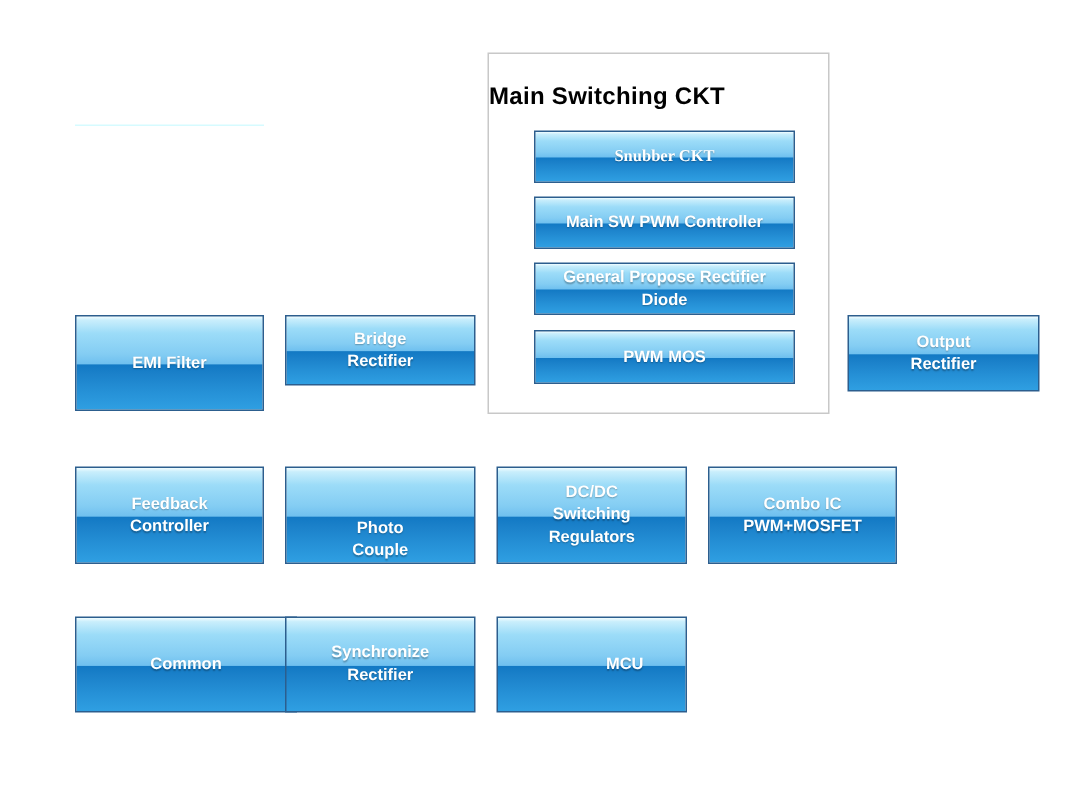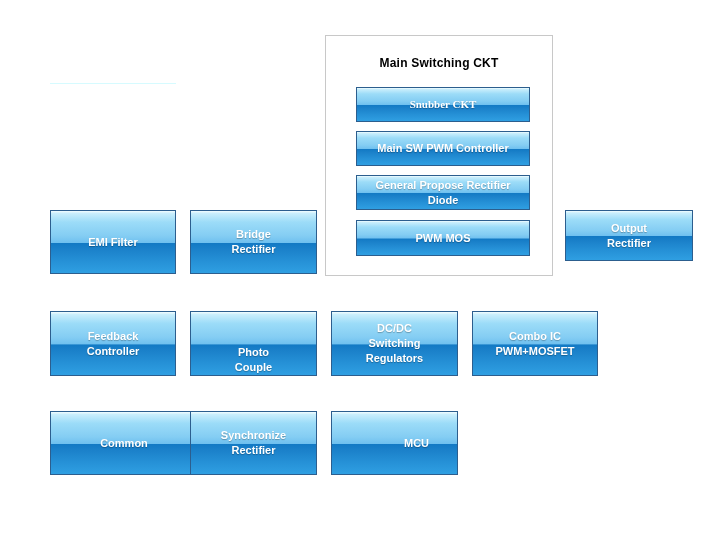--- a/index.html
+++ b/index.html
@@ -40,22 +40,21 @@
     height: 241px;
     background: #ffffff;
     border: 1px solid #c8c8c8;
     box-sizing: border-box;
   }
   .group-title {
     position: absolute;
     left: 0;
     top: 20px;
     width: 100%;
-    text-align: center;
-    font-size: 12px;
+    font-size: 16px;
     font-weight: bold;
     color: #000000;
     letter-spacing: 0.2px;
   }
 
   
   .block {
     position: absolute;
     box-sizing: border-box;
     border: 1px solid #2c5e8e;
@@ -110,21 +109,21 @@
 
     <div class="block" style="left:30px; top:184px; width:174px; height:36px;justify-content:center;">
       <span class="line">PWM MOS</span>
     </div>
   </div>
 
   <div class="block" style="left:50px; top:210px; width:126px; height:64px;">
     <span class="line">EMI Filter</span>
   </div>
 
-  <div class="block" style="left:190px; top:210px; width:127px; height:64px;">
+  <div class="block" style="left:190px; top:210px; width:127px; height:47px;">
     <span class="line">Bridge</span>
     <span class="line">Rectifier</span>
   </div>
 
   <div class="block" style="left:565px; top:210px; width:128px; height:51px;">
     <span class="line">Output</span>
     <span class="line">Rectifier</span>
   </div>
 
   <div class="block" style="left:50px; top:311px; width:126px; height:65px;">

